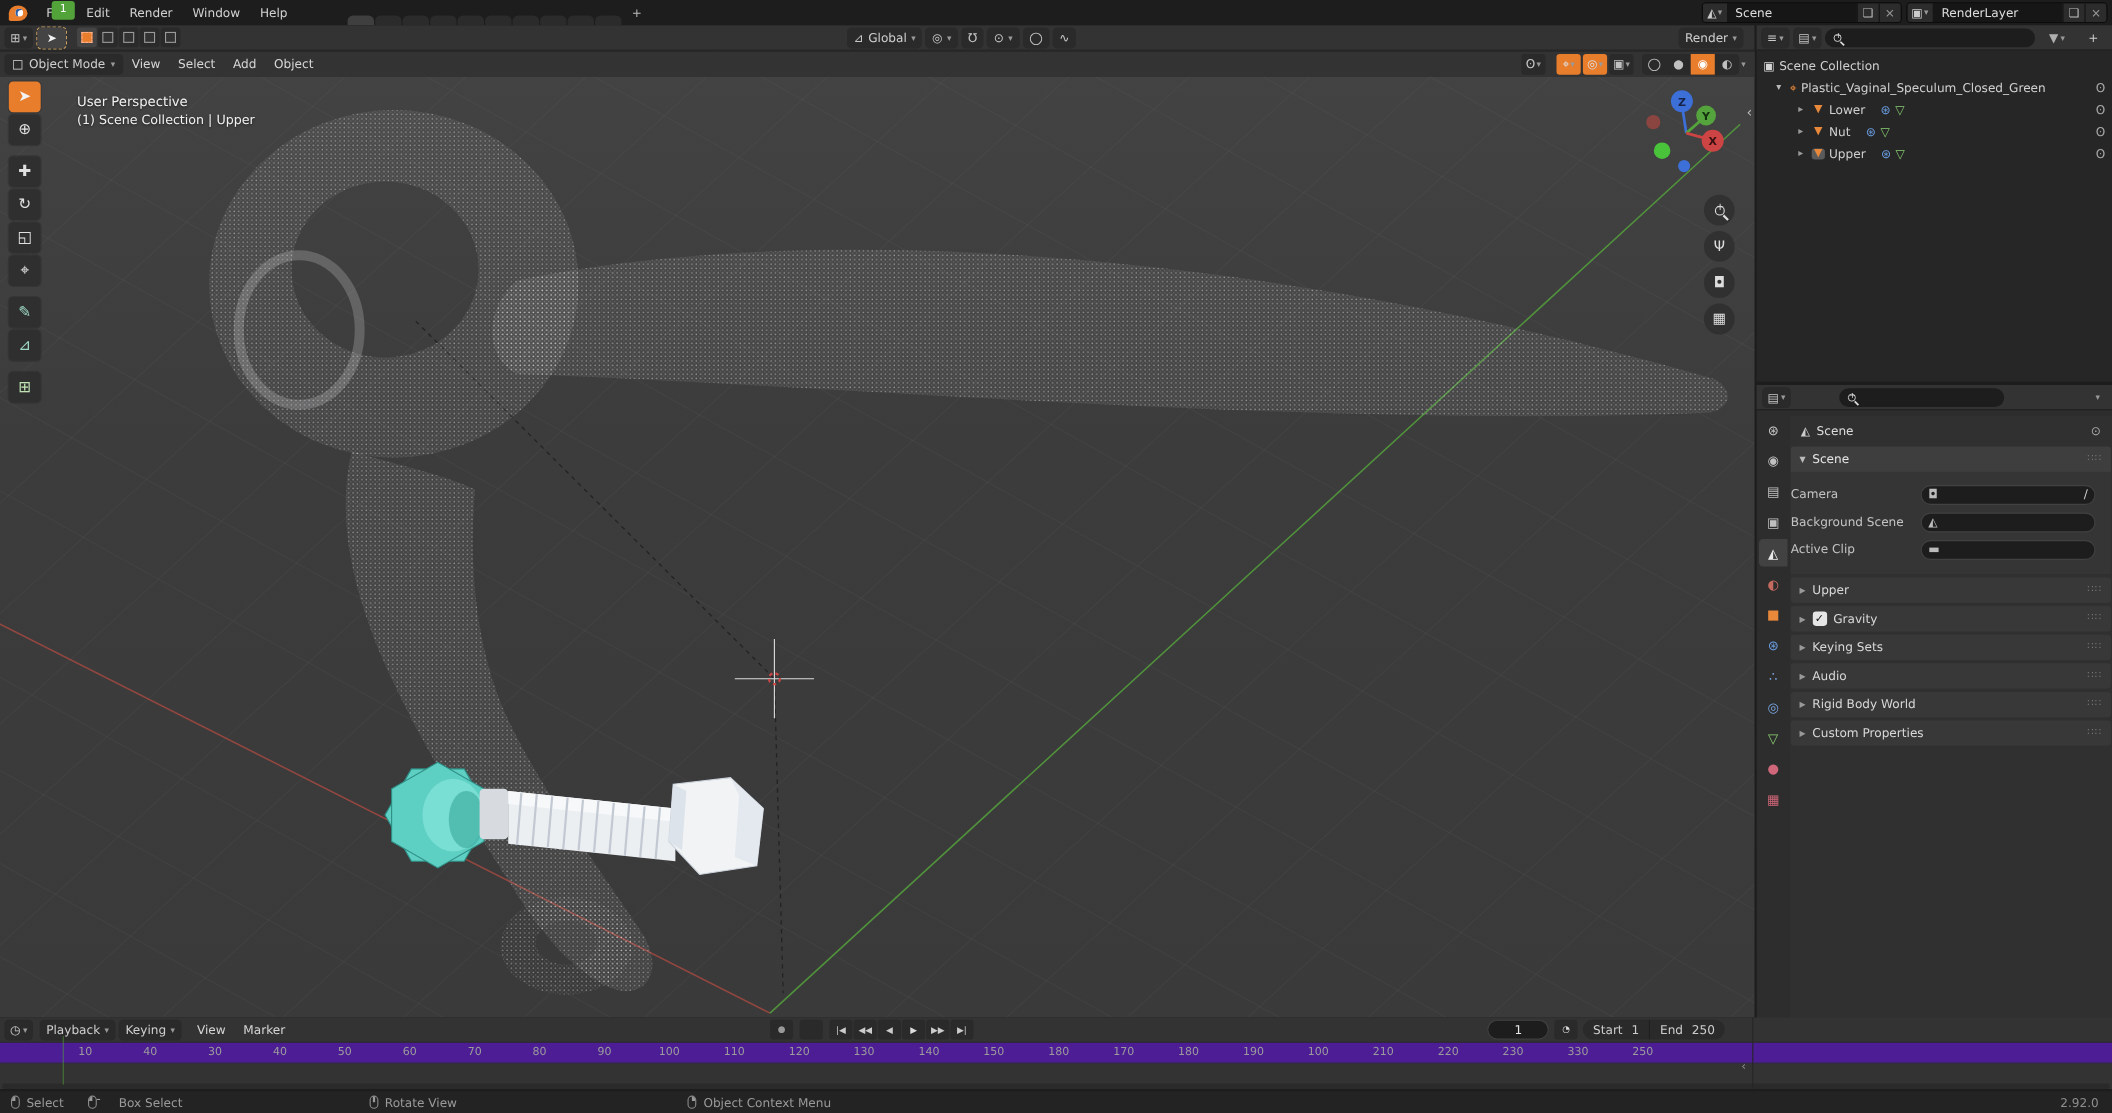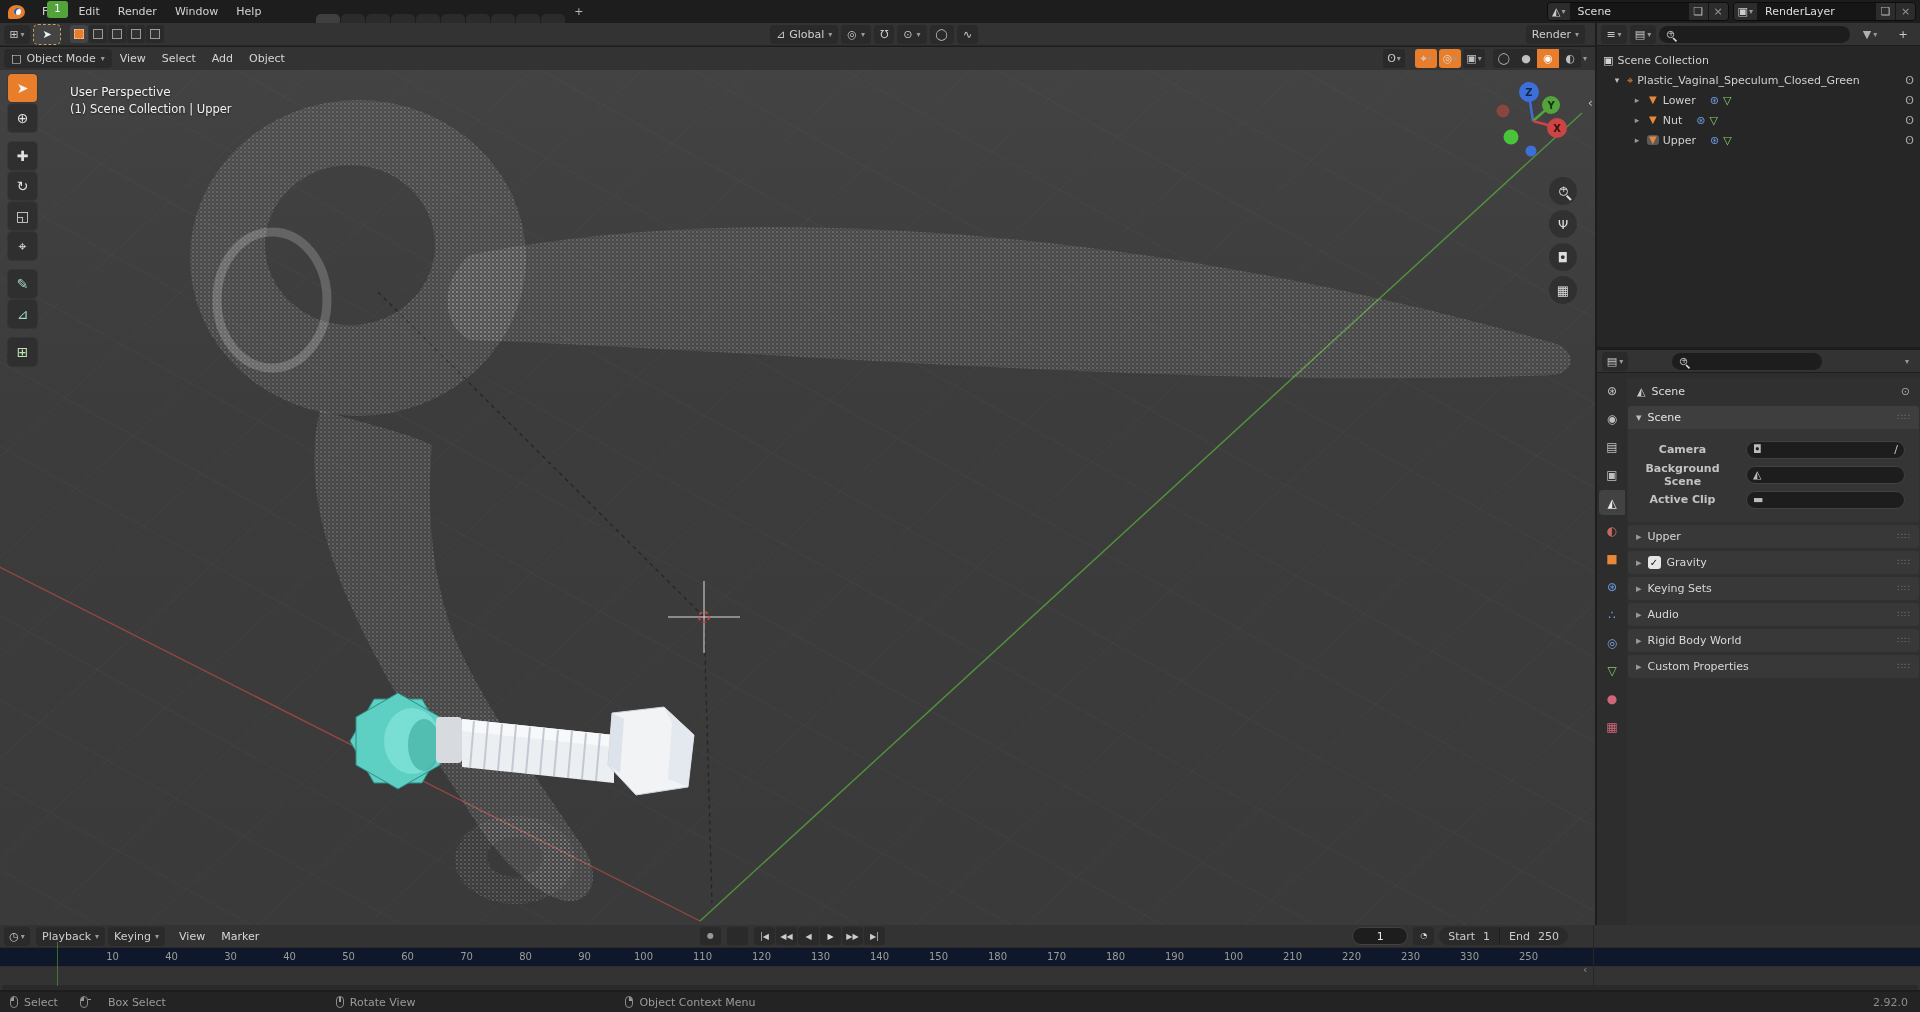--- a/index.html
+++ b/index.html
@@ -75,39 +75,39 @@
   #prop-tabs { position:absolute; left:0; top:28px; width:30px; display:flex; flex-direction:column; gap:3px; align-items:center; }
   .prop-tab { width:26px; height:25px; border-radius:4px 0 0 4px; display:flex; align-items:center; justify-content:center; font-size:12px; }
   .prop-tab.active { background:#424242; }
   #props-main { position:absolute; left:30px; top:28px; right:0; bottom:0; background:#303030; overflow:hidden; }
   #breadcrumb { display:flex; align-items:center; gap:6px; height:26px; padding:0 10px; color:#dcdcdc; }
   #breadcrumb .pin { margin-left:auto; color:#999; }
   .panel-hdr { display:flex; align-items:center; gap:6px; height:23px; background:#3e3e3e; border-radius:3px 3px 0 0; margin:2px 1px 0; padding:0 8px; color:#e4e4e4; }
   .panel-hdr .dots, .panel-row .dots { margin-left:auto; color:#6e6e6e; letter-spacing:1px; font-size:9px; }
   .panel-body { background:#353535; margin:0 1px; padding:8px 0 10px; }
   .field-row { display:flex; align-items:center; height:25px; }
-  .field-row .lbl { width:118px; text-align:center; color:#c3c3c3; padding-right:9px; flex:none;font-weight:bold; }
+  .field-row .lbl { width:118px; text-align:left; color:#c3c3c3; padding-right:9px; flex:none; }
   .field { flex:1; margin-right:14px; display:flex; align-items:center; background:#1d1d1d; border:1px solid #414141; border-radius:10px; height:18px; padding:0 6px; gap:5px; color:#aaa; }
   .field .edrop { margin-left:auto; color:#bbb; }
   .panel-row { display:flex; align-items:center; gap:6px; height:23px; background:#383838; border-radius:3px; margin:3px 1px 0; padding:0 8px; color:#d8d8d8; }
   .chk { display:none; width:13px; height:13px; background:#e6e6e6; border-radius:3px; align-items:center; justify-content:center; color:#111; font-size:10px; font-weight:bold; }
   .panel-row.has-check .chk { display:flex; }
   
   #timeline { position:absolute; left:0; top:925px; width:1920px; height:65px; background:#333333; }
   #tl-header { position:relative; height:23px; display:flex; align-items:center; border-bottom:1px solid #2a2a2a; }
   #tl-controls { position:absolute; left:700px; top:2px; display:flex; align-items:center; gap:6px; }
   .tl-btn-group { display:flex; gap:1px; }
   .tl-pb { height:18px; min-width:21px; background:#2a2a2a; border-radius:3px; display:flex; align-items:center; justify-content:center; color:#ccc; font-size:8px; padding:0 3px; }
   #tl-fields { position:absolute; right:352px; top:2px; display:flex; align-items:center; gap:5px; }
   .frame-field { width:56px; height:18px; background:#1d1d1d; border:1px solid #414141; border-radius:9px; color:#e8e8e8; text-align:center; line-height:17px; }
   .range-pills { display:flex; }
   .range-pill { display:flex; gap:8px; background:#2a2a2a; height:18px; align-items:center; padding:0 9px; color:#ccc; }
   .range-pill:first-child { border-radius:9px 0 0 9px; border-right:1px solid #1f1f1f; }
   .range-pill:last-child { border-radius:0 9px 9px 0; }
-  #tl-ruler { position:relative; height:19px; background:#0f172a; display:flex; padding-left:83px; border-bottom:1px solid #2e2e2e; }
+  #tl-ruler { position:relative; height:19px; background:#4c1d95; display:flex; padding-left:48px; border-bottom:1px solid #2e2e2e; }
   .tick { width:59px; text-align:center; color:#9c9c9c; font-size:10px; line-height:18px; flex:none; }
   #playhead { position:absolute; left:47px; top:1px; width:21px; height:17px; background:#52a339; border-radius:3px; color:#fff; text-align:center; line-height:16px; font-size:10px; z-index:3; }
   #playhead-line { position:absolute; left:57px; top:942px; width:1px; height:44px; background:#52a33999; z-index:2; }
   #tl-area { height:18px; background:#333333; }
   #tl-scroll { height:5px; background:#2a2a2a; border-radius:3px; margin:0 2px; }
   #tl-divider { position:absolute; left:1593px; top:0; width:1px; height:65px; background:#262626; }
   #tl-left-arrow { position:absolute; left:1583px; top:38px; color:#888; font-size:11px; }
   
   #statusbar { position:absolute; left:0; top:992px; width:1920px; height:20px; background:#232323; display:flex; align-items:center; color:#9a9a9a; }
   .hint { display:flex; align-items:center; gap:6px; }

